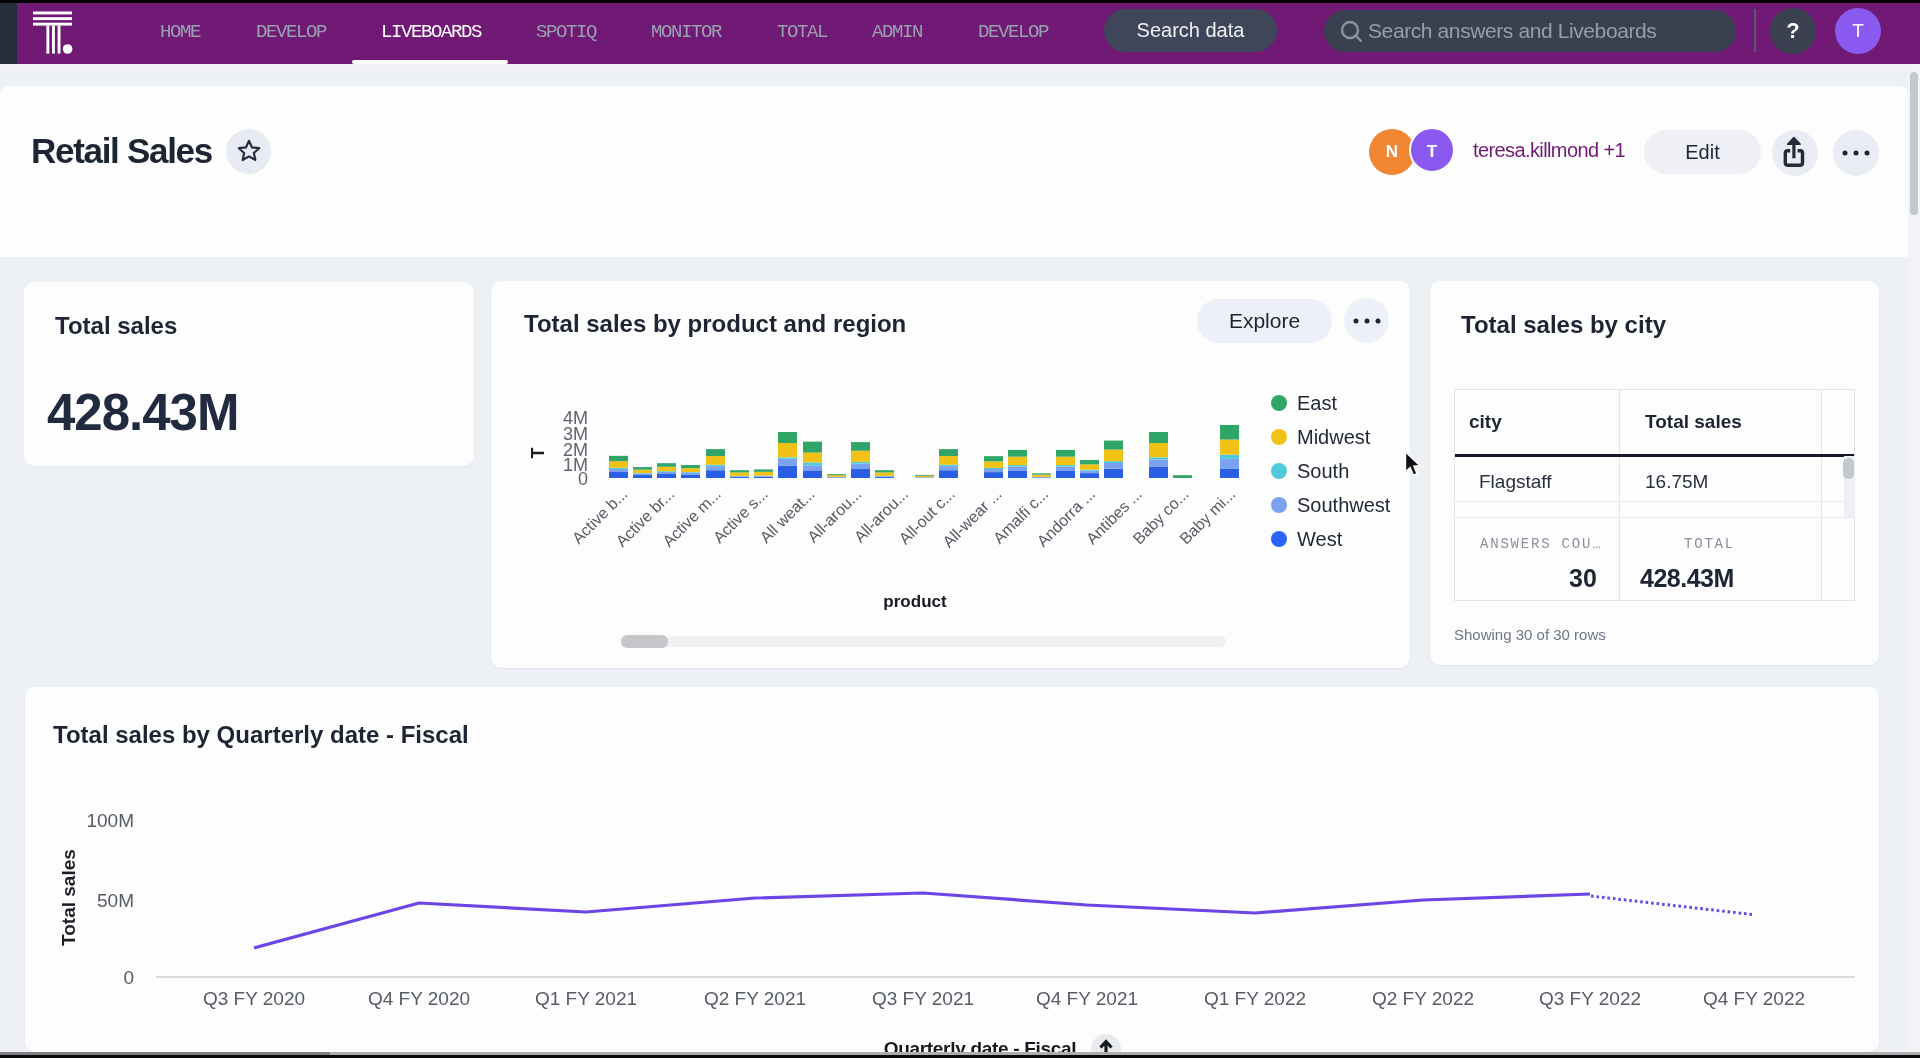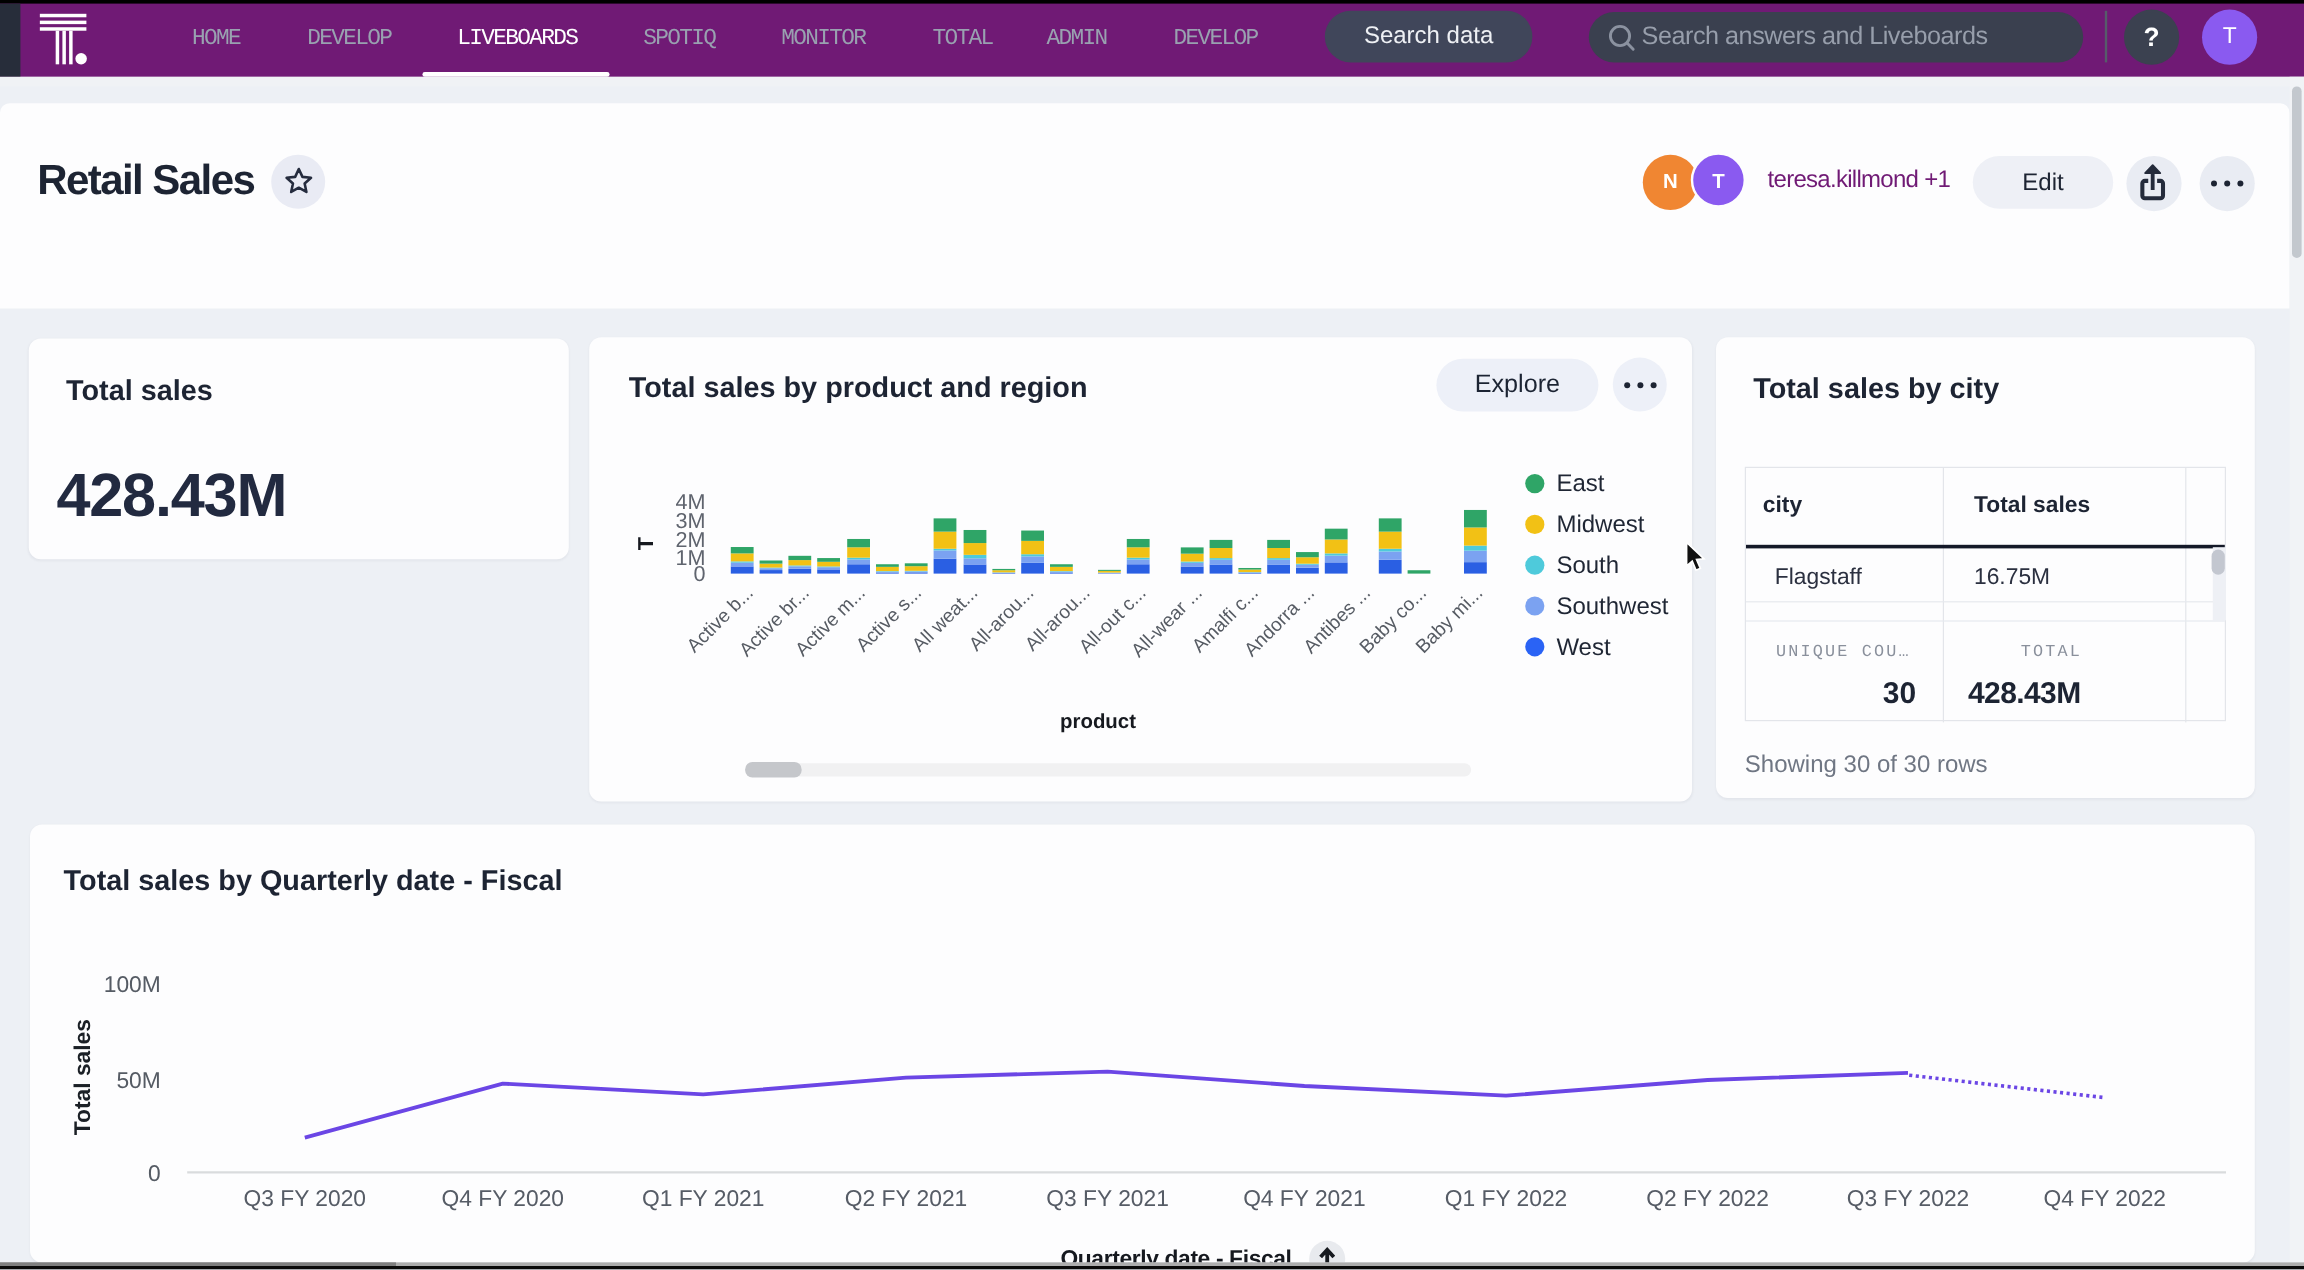--- a/index.html
+++ b/index.html
@@ -63,21 +63,21 @@
 #tbl { position:absolute; left:24px; top:108px; width:401px; height:212px;
   border:1px solid #e3e5ea; }
 .vline { position:absolute; top:0; width:1px; background:#e3e5ea; }
 .hline { position:absolute; left:0; width:100%; height:1px; background:#e7e9ee; }
 #blackline { position:absolute; left:0; top:64px; width:100%; height:3px; background:#141928; }
 .tcell { position:absolute; font-size:19px; color:#2b3040; }
 .thead { font-weight:bold; color:#1d2433; }
 .aggl { position:absolute; font-family:"Liberation Mono",monospace; font-size:14px;
   letter-spacing:1.8px; color:#8a909c; }
 .aggv { position:absolute; font-size:25px; font-weight:bold; color:#1d2433; }
-#c3note { position:absolute; left:24px; top:345px; font-size:20px; color:#6f7683; }
+#c3note { position:absolute; left:24px; top:345px; font-size:15px; color:#6f7683; }
 #c3track { position:absolute; left:414px; top:175px; width:11px; height:61px; background:#eef0f5; }
 #c3thumb { position:absolute; left:413px; top:177px; width:11px; height:21px; border-radius:5.5px; background:#c3c7d0; }
 
 #vsb { position:absolute; right:0; top:64px; width:12px; height:988px; background:#f1f3f6; }
 #vsbt { position:absolute; right:2px; top:72px; width:8px; height:143px; border-radius:4px; background:#c3c8ce; }
 #hsb { position:absolute; left:0; top:1052px; width:1920px; height:3px; background:#adadad; }
 #hsbt { position:absolute; left:0; top:0; width:330px; height:3px; background:#7f7f7f; }
 #botbar { position:absolute; left:0; top:1055px; width:1920px; height:3px; background:#0a0a0a; }
 svg text { font-family:"Liberation Sans", sans-serif; }
 </style></head>
@@ -312,21 +312,21 @@
   <div id="tbl">
     <div class="vline" style="left:164px;height:212px"></div>
     <div class="vline" style="left:366px;height:212px"></div>
     <div class="tcell thead" style="left:14px;top:21px">city</div>
     <div class="tcell thead" style="left:190px;top:21px">Total sales</div>
     <div id="blackline"></div>
     <div class="tcell" style="left:24px;top:81px">Flagstaff</div>
     <div class="tcell" style="left:190px;top:81px">16.75M</div>
     <div class="hline" style="top:111px"></div>
     <div class="hline" style="top:127px"></div>
-    <div class="aggl" style="left:25px;top:146px">UNIQUE COU…</div>
+    <div class="aggl" style="left:25px;top:146px">ANSWERS COU…</div>
     <div class="aggl" style="left:229px;top:146px">TOTAL</div>
     <div class="aggv" style="left:114px;top:174px">30</div>
     <div class="aggv" style="left:185px;top:174px;letter-spacing:-0.5px">428.43M</div>
   </div>
   <div id="c3track"></div>
   <div id="c3thumb"></div>
   <div id="c3note">Showing 30 of 30 rows</div>
 </div>
 
 <div class="card" id="c4">

